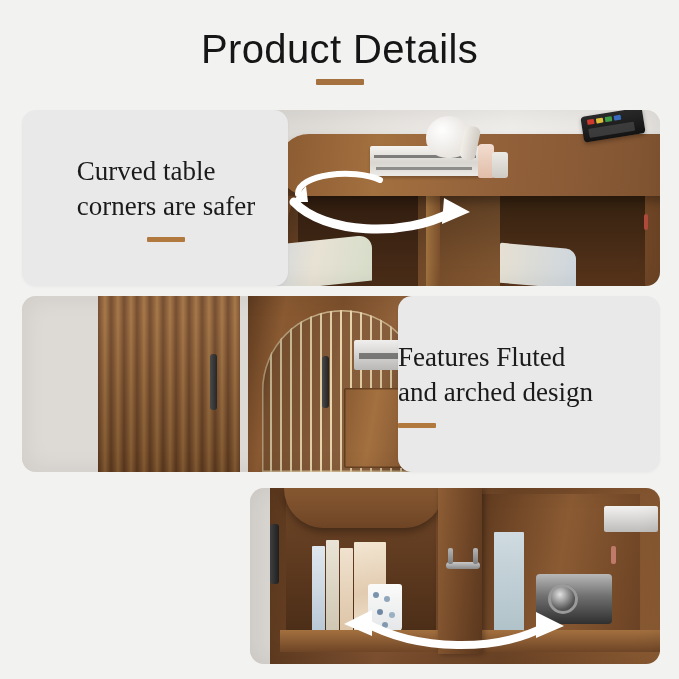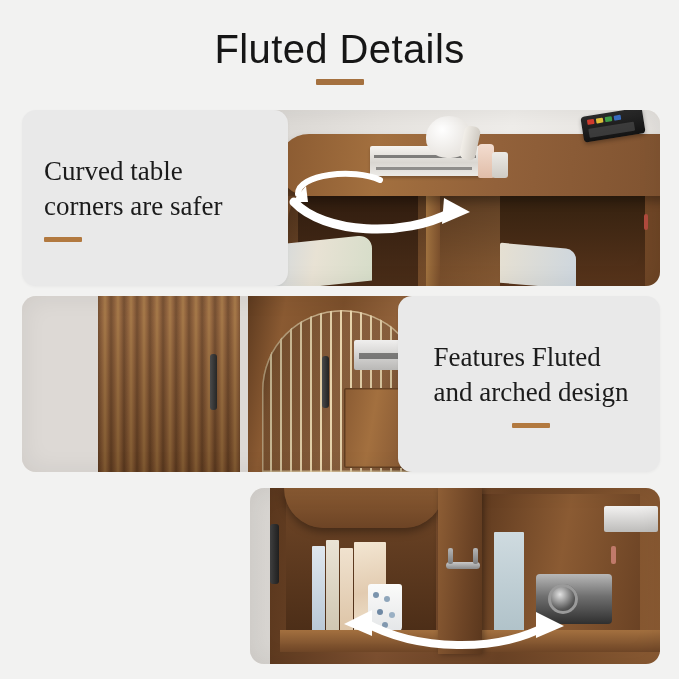--- a/index.html
+++ b/index.html
@@ -54,22 +54,22 @@
   .text-card {
     background: #e9e9e9;
     border-radius: 14px;
     position: relative;
     z-index: 3;
     display: flex;
     flex-direction: column;
     justify-content: center;
     box-shadow: 0 1px 3px rgba(0,0,0,0.04);
   }
-  .text-card.left  { width: 266px; padding: 0 0 0 22px; border-radius: 14px; }
-  .text-card.right { width: 262px; padding: 0 10px 0 14px; margin-left: auto; align-items: center; }
+  .text-card.left  { width: 266px; padding: 0 0 0 22px; border-radius: 14px; align-items: center; }
+  .text-card.right { width: 262px; padding: 0 10px 0 0; margin-left: auto; }
 
   .feature-text {
     font-family: "Liberation Serif", serif;
     font-size: 27px;
     line-height: 1.28;
     color: #1b1b1b;
     white-space: pre-line;
   }
   .feature-underline {
     width: 38px; height: 5px;
@@ -378,21 +378,21 @@
     position: absolute; inset: 0;
     pointer-events: none;
     box-shadow: inset 0 0 26px rgba(0,0,0,0.07);
     border-radius: 14px;
   }
 </style>
 </head>
 <body>
 
 <div class="title-block">
-  <div class="page-title">Fluted Details</div>
+  <div class="page-title">Product Details</div>
   <div class="title-underline"></div>
 </div>
 
 <div class="row row-1">
 
   <div class="photo-card photo-right">
     <div class="photo-inner">
       <div class="wall"></div>
       <div class="p1-body"></div>
       <div class="p1-darkbay"></div>

